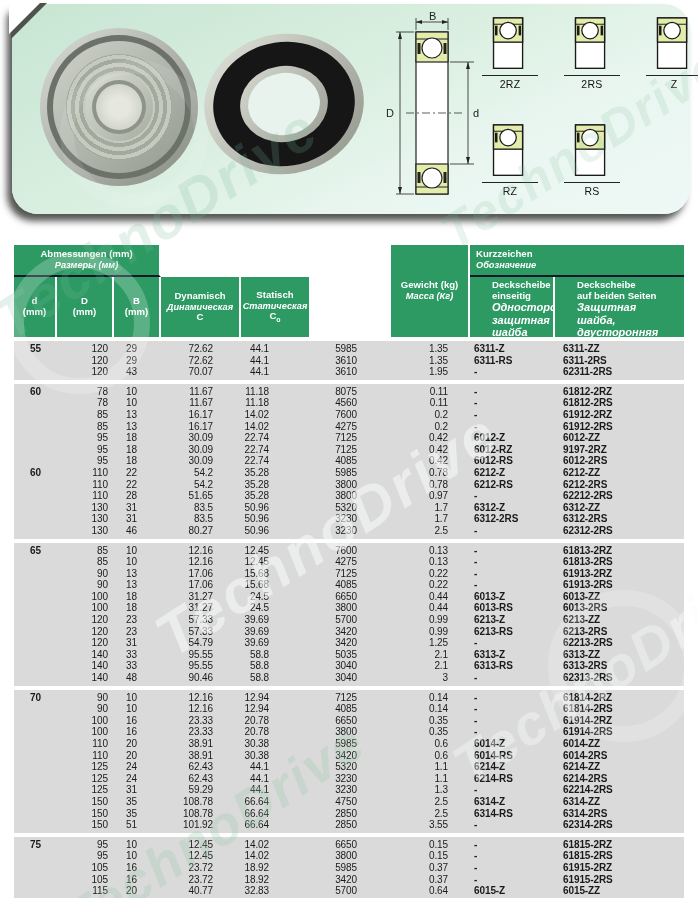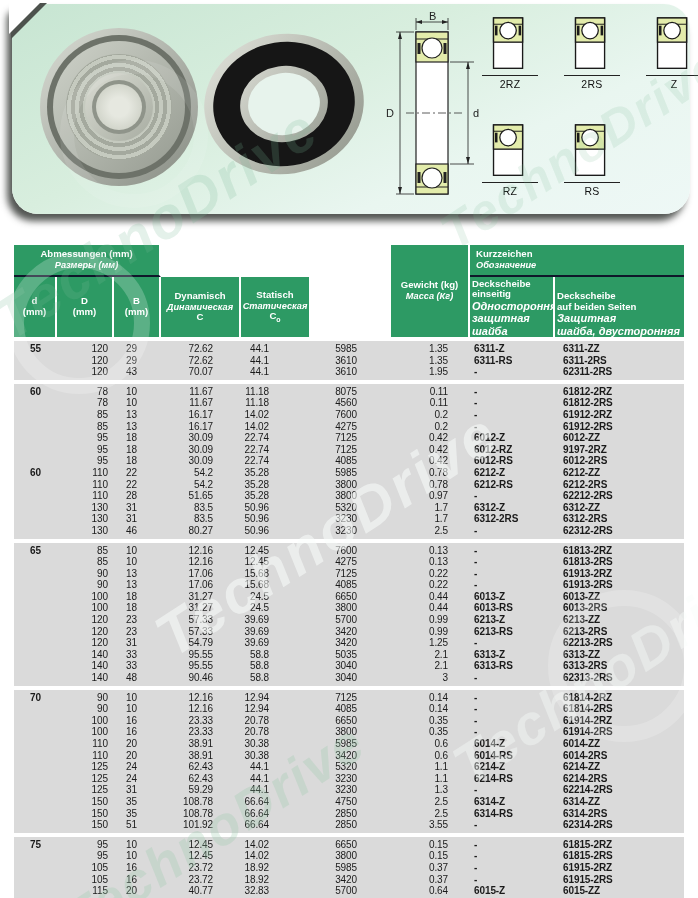--- a/index.html
+++ b/index.html
@@ -67,21 +67,21 @@
   .grenz{grid-column:6;grid-row:1/3;}
   .gew{grid-column:7;grid-row:1/3;}
   .kurz{grid-column:8/10;grid-row:1;align-items:flex-start;padding-left:6px;text-align:left;}
   .h-d{grid-column:1;grid-row:2;}
   .h-D{grid-column:2;grid-row:2;}
   .h-B{grid-column:3;grid-row:2;}
   .h-dyn{grid-column:4;grid-row:2;}
   .h-stat{grid-column:5;grid-row:2;}
   .h-deck1{grid-column:8;grid-row:2;}
   .h-deck2{grid-column:9;grid-row:2;}
-  .h-deck1,.h-deck2{align-items:flex-start;text-align:left;padding-left:2px;justify-content:flex-end;padding-top:3px;}
+  .h-deck1,.h-deck2{align-items:flex-start;text-align:left;padding-left:22px;justify-content:space-between;padding-top:3px;}
   .h-deck1 .ru,.h-deck2 .ru{font-size:11px;}
   sub{font-size:7px;}
 
   .tbody{margin-top:4px;}
   .block{background:#dadada;margin-bottom:4px;padding:2px 0;}
   .trow{display:grid;grid-template-columns:43px 57px 47px 80px 70px 80px 79px 85px 129px;
         line-height:11.6px;font-size:10px;letter-spacing:-0.1px;}
   .c{box-sizing:border-box;white-space:nowrap;}
   .c0{font-weight:700;text-align:center;}
   .c1{text-align:right;padding-right:6px;}

